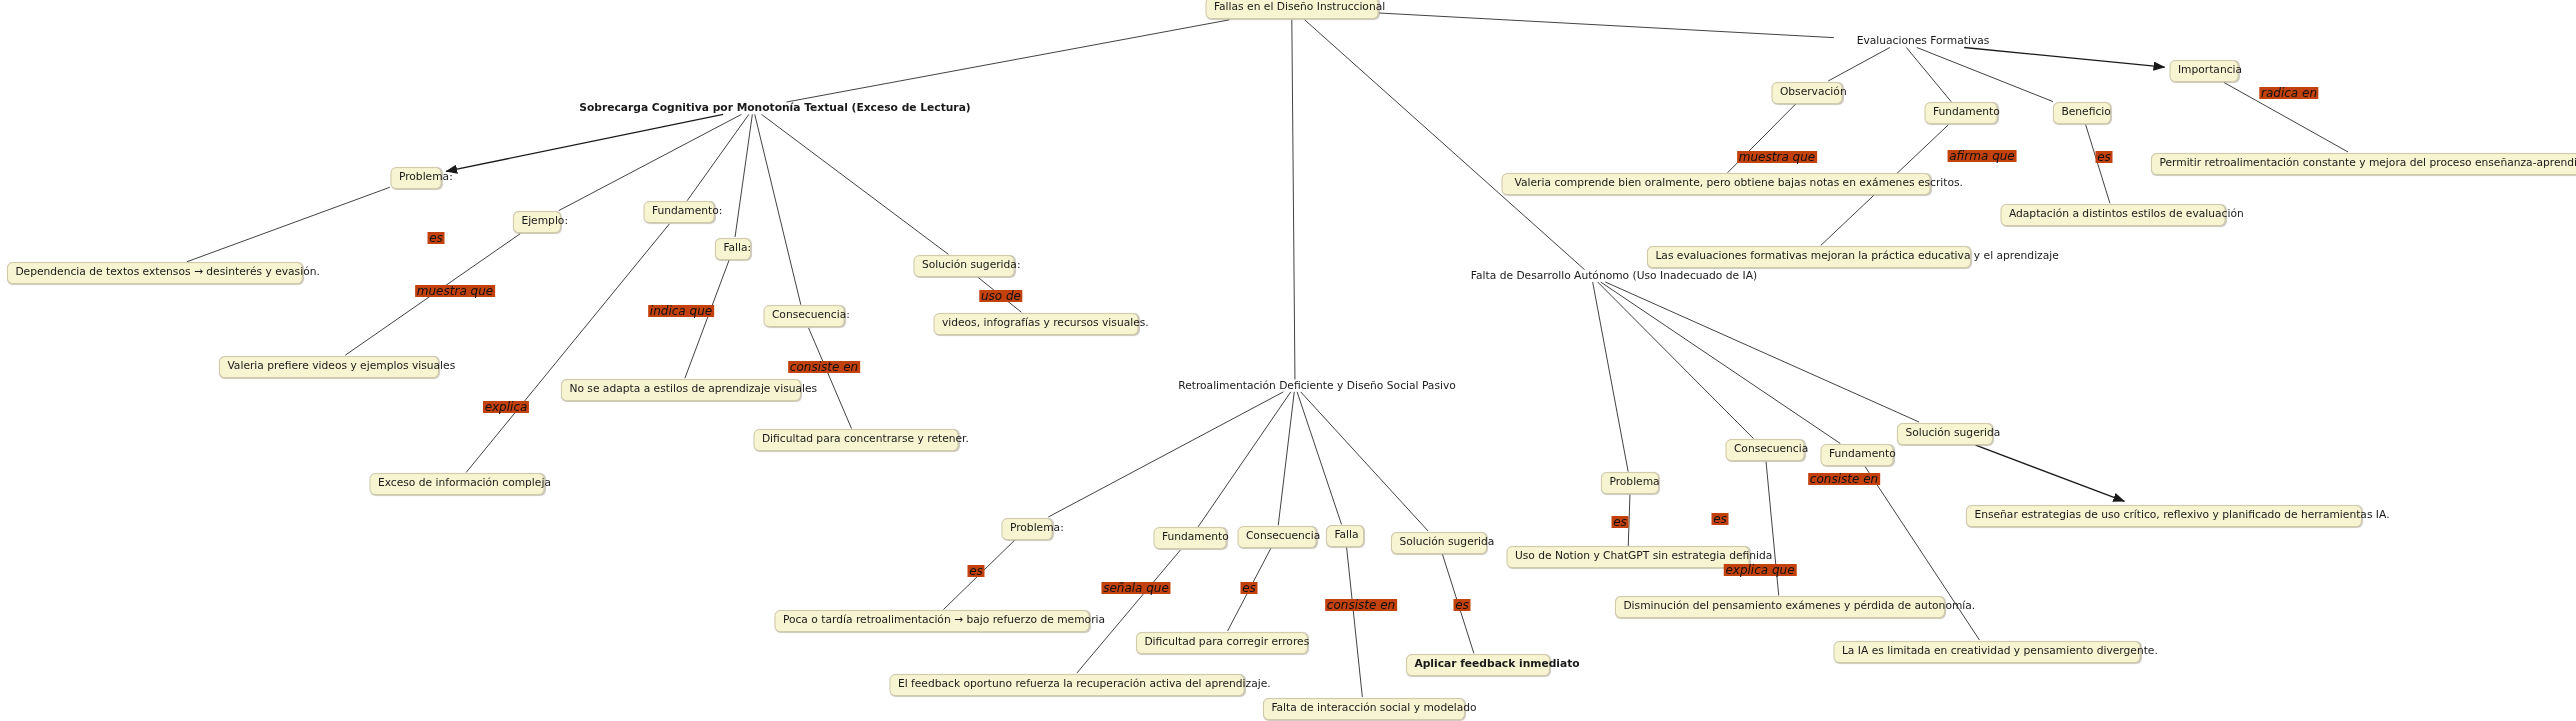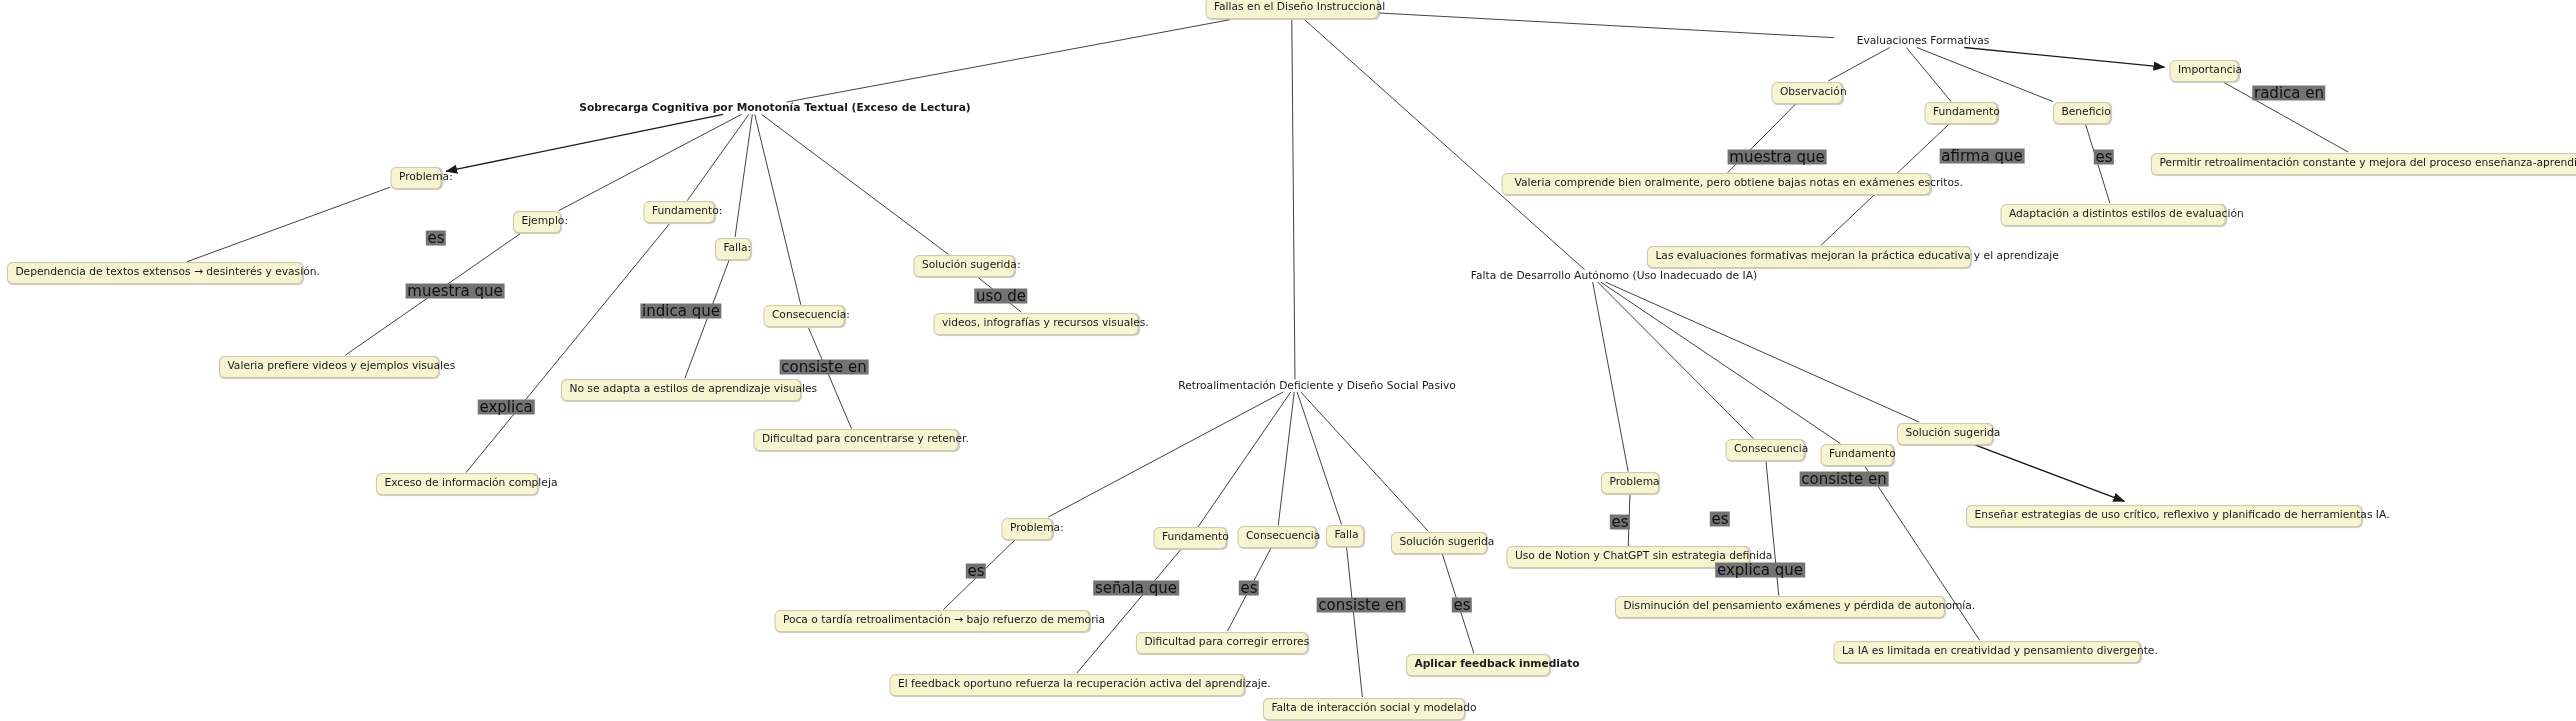--- a/index.html
+++ b/index.html
@@ -51,25 +51,26 @@
     font-size: 10.7px;
     color: #1a1a1a;
     background: transparent;
     line-height: 1;
     padding-left: 44px;
   }
   .linklabel {
     position: absolute;
     transform: translate(-50%, -50%);
     white-space: nowrap;
-    font-size: 15px;
+    font-size: 12px;
     color: #111111;
-    background: #737373;
+    background: #c2410c;
     padding: 0 1.7px;
     line-height: 1;
+    font-style: italic;
   }
 </style>
 </head>
 <body>
 
 <div id="canvas">
   <svg id="edges" viewBox="0 0 3119 873">
     <defs>
       <marker id="arrowhead" markerWidth="9" markerHeight="7" refX="8.5" refY="3.5" orient="auto" markerUnits="strokeWidth">
         <polygon points="0 0, 9 3.5, 0 7" fill="#1a1a1a"></polygon>
@@ -121,21 +122,21 @@
       </g>
   </svg>
   <div id="nodes-layer">
       <div class="node root" style="left: 1292px; top: 8.3px; width: 173px;">Fallas en el Diseño Instruccional</div>
       <div class="plain" style="left: 753px; top: 108px; font-weight: bold;">Sobrecarga Cognitiva por Monotonía Textual (Exceso de Lectura)</div>
       <div class="node" style="left: 416px; top: 178px; width: 51px;">Problema:</div>
       <div class="node" style="left: 155px; top: 273px; width: 296px;">Dependencia de textos extensos → desinterés y evasión.</div>
       <div class="node" style="left: 537px; top: 222px; width: 48px;">Ejemplo:</div>
       <div class="node" style="left: 329px; top: 367px; width: 220px;">Valeria prefiere videos y ejemplos visuales</div>
       <div class="node" style="left: 679px; top: 212px; width: 71px;">Fundamento:</div>
-      <div class="node" style="left: 457px; top: 484px; width: 162px;">Exceso de información compleja</div>
+      <div class="node" style="left: 457px; top: 484px; width: 175px;">Exceso de información compleja</div>
       <div class="node" style="left: 733px; top: 249px; width: 36px;">Falla:</div>
       <div class="node" style="left: 681px; top: 390px; width: 240px;">No se adapta a estilos de aprendizaje visuales</div>
       <div class="node" style="left: 804px; top: 316px; width: 81px;">Consecuencia:</div>
       <div class="node" style="left: 856px; top: 440px; width: 205px;">Dificultad para concentrarse y retener.</div>
       <div class="node" style="left: 964px; top: 266px; width: 101px;">Solución sugerida:</div>
       <div class="node" style="left: 1036px; top: 324px; width: 205px;">videos, infografías y recursos visuales.</div>
       <div class="plain" style="left: 1901px; top: 41px;">Evaluaciones Formativas</div>
       <div class="node" style="left: 1807px; top: 93px; width: 71px;">Observación</div>
       <div class="node" style="left: 1716px; top: 184px; width: 429px; padding-left: 12px;">Valeria comprende bien oralmente, pero obtiene bajas notas en exámenes escritos.</div>
       <div class="node" style="left: 1961px; top: 113px; width: 73px;">Fundamento</div>

